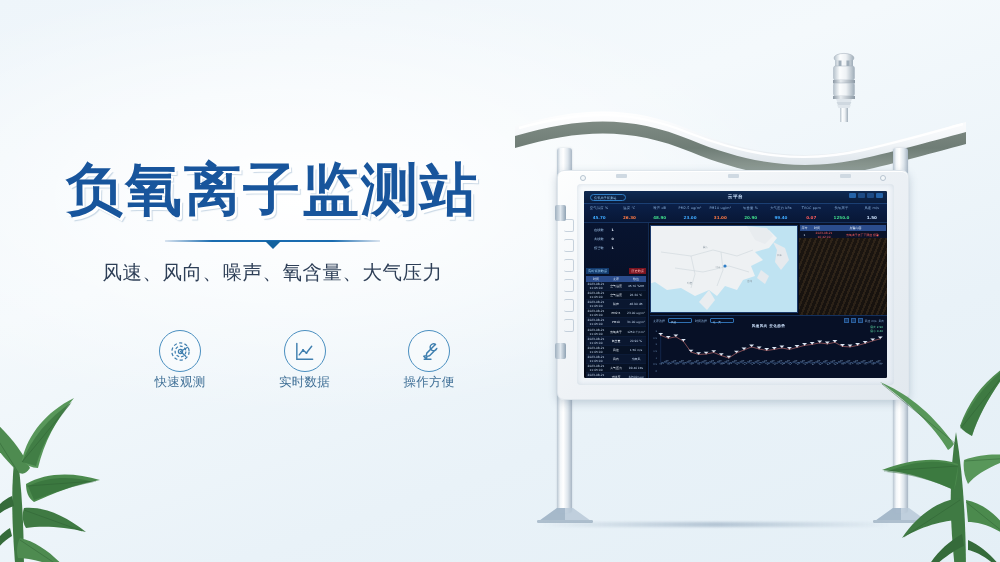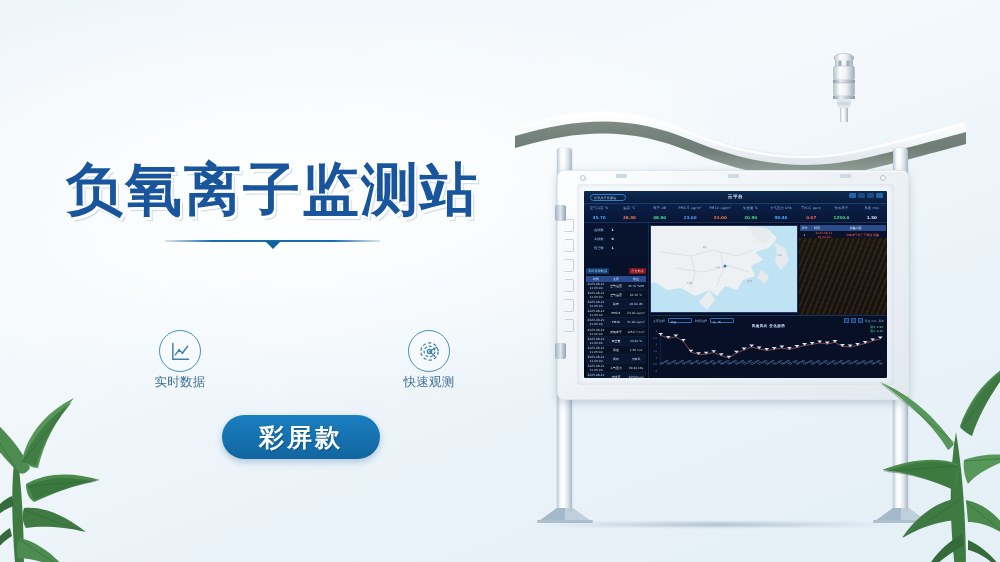--- a/index.html
+++ b/index.html
@@ -212,53 +212,62 @@
 
 
     <div class="headline">负氧离子监测站</div>
 
     <div class="divider">
       <span class="ln"></span>
       <span class="tri"></span>
     </div>
 
     <div class="sub">
+      <div>风速、风向、噪声、氧含量、大气压力</div>
     </div>
 
     <div class="features">
-
-      <div class="feat">
-        <span class="circ">
-          <svg viewBox="0 0 24 24" width="23" height="23" fill="none" stroke="#3f7faf" stroke-width="1.5">
-            <path d="M4 3.5 L4 20 L20.5 20" stroke-linecap="round"></path>
-            <path d="M6.5 15.5 L10.5 10.5 L14 13.5 L19.5 6.5" stroke-linecap="round" stroke-linejoin="round"></path>
-            <circle cx="10.5" cy="10.5" r="1.1" fill="#3f7faf" stroke="none"></circle>
-            <circle cx="14" cy="13.5" r="1.1" fill="#3f7faf" stroke="none"></circle>
-          </svg>
-        </span>
-        <span class="lbl">实时数据</span>
-      </div>
 
       <div class="feat">
         <span class="circ">
           <svg viewBox="0 0 24 24" width="23" height="23" fill="none" stroke="#3f7faf" stroke-width="1.3">
             <circle cx="12" cy="12" r="9" stroke-dasharray="3.4 2.4"></circle>
             <circle cx="12" cy="12" r="5.6" stroke-dasharray="3 2"></circle>
             <circle cx="12" cy="12" r="2.2"></circle>
             <path d="M12 12 L19.5 7.5" stroke-linecap="round"></path>
             <path d="M12 12 L17.5 17" stroke-linecap="round"></path>
           </svg>
         </span>
         <span class="lbl">快速观测</span>
       </div>
 
-
+      <div class="feat">
+        <span class="circ">
+          <svg viewBox="0 0 24 24" width="23" height="23" fill="none" stroke="#3f7faf" stroke-width="1.5">
+            <path d="M4 3.5 L4 20 L20.5 20" stroke-linecap="round"></path>
+            <path d="M6.5 15.5 L10.5 10.5 L14 13.5 L19.5 6.5" stroke-linecap="round" stroke-linejoin="round"></path>
+            <circle cx="10.5" cy="10.5" r="1.1" fill="#3f7faf" stroke="none"></circle>
+            <circle cx="14" cy="13.5" r="1.1" fill="#3f7faf" stroke="none"></circle>
+          </svg>
+        </span>
+        <span class="lbl">实时数据</span>
+      </div>
+
+
+      <div class="feat">
+        <span class="circ">
+          <svg viewBox="0 0 24 24" width="23" height="23" fill="none" stroke="#3f7faf" stroke-width="1.5">
+            <path d="M18.3 4.6 a3.6 3.6 0 1 0 1.3 4.3 L12 16.5 l-2.6 .6 -.6 2.6 -2.8 -2.8 2.6 -.6 .6 -2.6 7.6 -7.6 Z" stroke-linecap="round" stroke-linejoin="round"></path>
+            <path d="M6.5 20 L13.5 20" stroke-linecap="round"></path>
+          </svg>
+        </span>
+        <span class="lbl">操作方便</span>
+      </div>
     </div>
 
-    <div class="pill">彩屏款</div>
   </div>
 
   <div class="product">
 
     <span class="sensor">
       <svg viewBox="0 0 38 70" width="38" height="70">
         <defs>
           <linearGradient id="mtl" x1="0" y1="0" x2="1" y2="0">
             <stop offset="0" stop-color="#b7c3cd"></stop>
               <stop offset=".3" stop-color="#fbfdfe"></stop>

